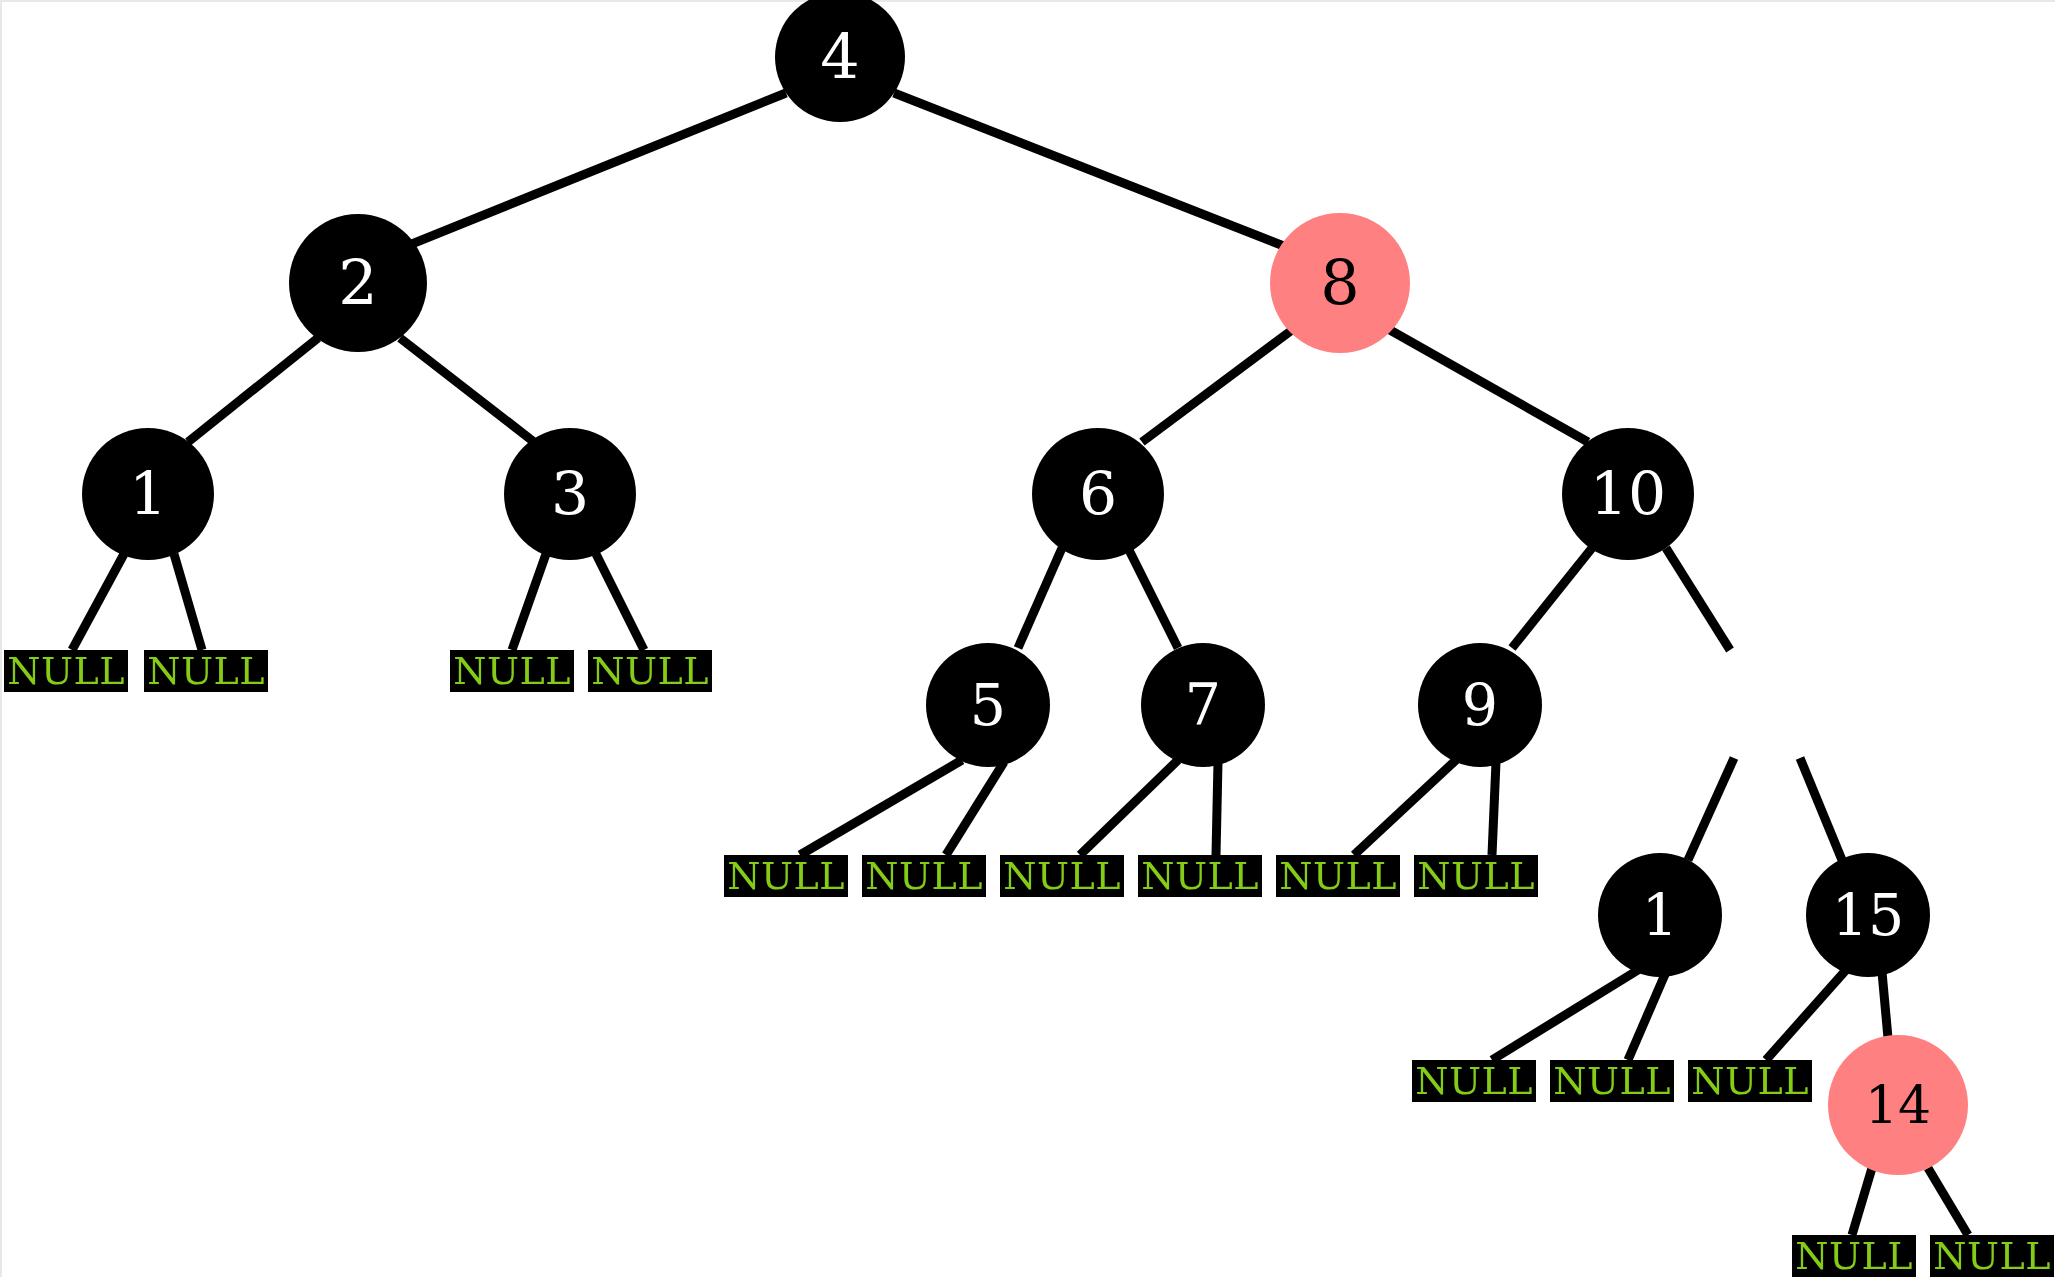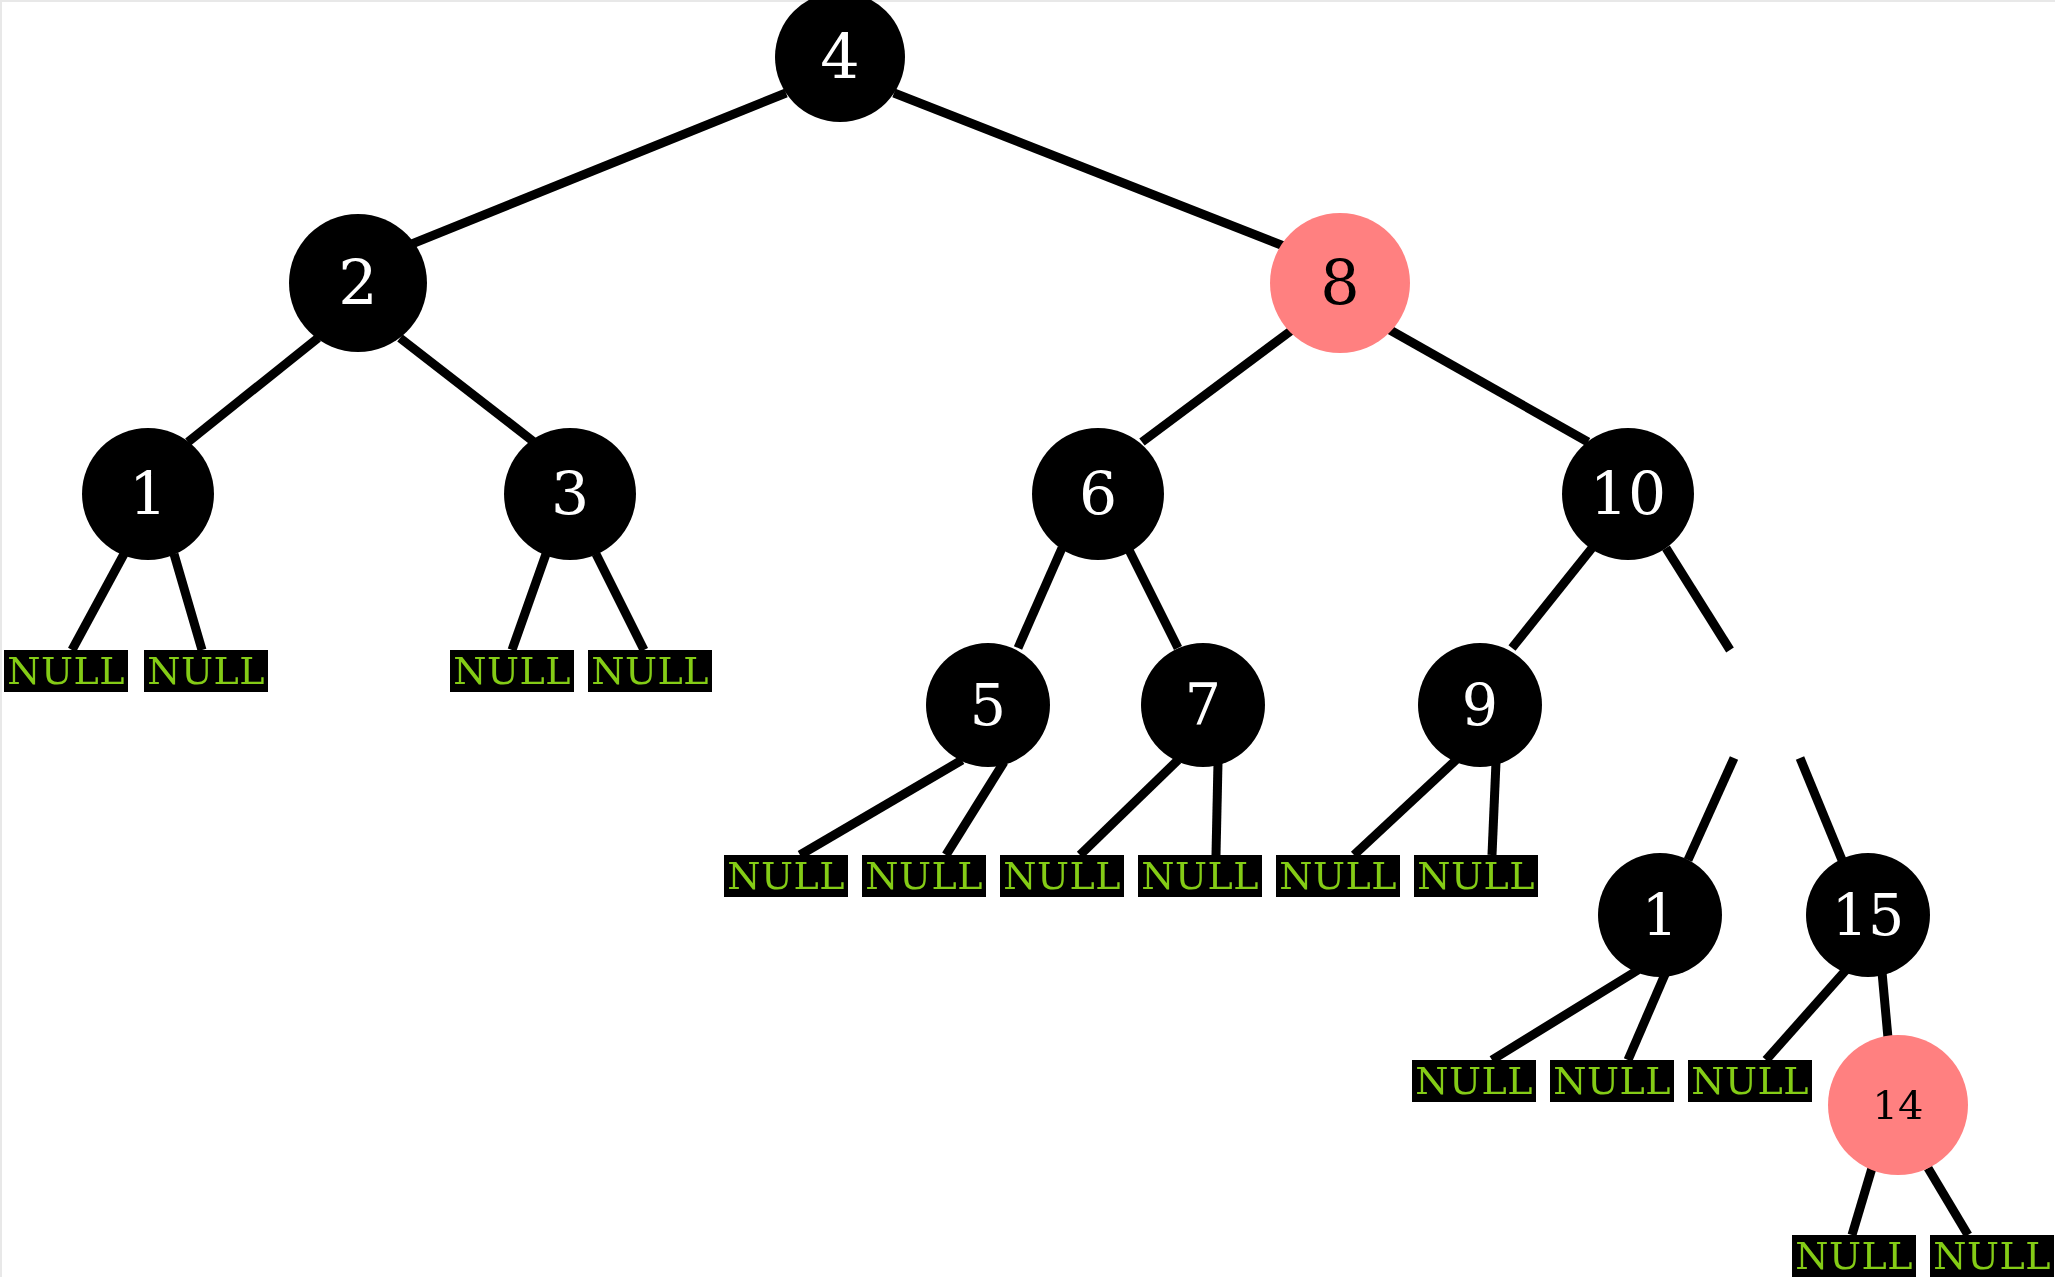--- a/index.html
+++ b/index.html
@@ -123,21 +123,21 @@
       <div class="tree-node red" style="left: 1270px; top: 213px; width: 140px; height: 140px; font-size: 62px;">8</div>
       <div class="tree-node black" style="left: 82px; top: 428px; width: 132px; height: 132px; font-size: 60px;">1</div>
       <div class="tree-node black" style="left: 504px; top: 428px; width: 132px; height: 132px; font-size: 60px;">3</div>
       <div class="tree-node black" style="left: 1032px; top: 428px; width: 132px; height: 132px; font-size: 60px;">6</div>
       <div class="tree-node black" style="left: 1562px; top: 428px; width: 132px; height: 132px; font-size: 60px;">10</div>
       <div class="tree-node black" style="left: 926px; top: 643px; width: 124px; height: 124px; font-size: 57px;">5</div>
       <div class="tree-node black" style="left: 1141px; top: 643px; width: 124px; height: 124px; font-size: 57px;">7</div>
       <div class="tree-node black" style="left: 1418px; top: 643px; width: 124px; height: 124px; font-size: 57px;">9</div>
       <div class="tree-node black" style="left: 1598px; top: 853px; width: 124px; height: 124px; font-size: 57px;">1</div>
       <div class="tree-node black" style="left: 1806px; top: 853px; width: 124px; height: 124px; font-size: 57px;">15</div>
-      <div class="tree-node red" style="left: 1828px; top: 1035px; width: 140px; height: 140px; font-size: 40px;">14</div>
+      <div class="tree-node red" style="left: 1828px; top: 1035px; width: 140px; height: 140px; font-size: 52px;">14</div>
       <div class="null-leaf" style="left: 4px; top: 650px; width: 124px; height: 42px; font-size: 38px;">NULL</div>
       <div class="null-leaf" style="left: 144px; top: 650px; width: 124px; height: 42px; font-size: 38px;">NULL</div>
       <div class="null-leaf" style="left: 450px; top: 650px; width: 124px; height: 42px; font-size: 38px;">NULL</div>
       <div class="null-leaf" style="left: 588px; top: 650px; width: 124px; height: 42px; font-size: 38px;">NULL</div>
       <div class="null-leaf" style="left: 724px; top: 855px; width: 124px; height: 42px; font-size: 38px;">NULL</div>
       <div class="null-leaf" style="left: 862px; top: 855px; width: 124px; height: 42px; font-size: 38px;">NULL</div>
       <div class="null-leaf" style="left: 1000px; top: 855px; width: 124px; height: 42px; font-size: 38px;">NULL</div>
       <div class="null-leaf" style="left: 1138px; top: 855px; width: 124px; height: 42px; font-size: 38px;">NULL</div>
       <div class="null-leaf" style="left: 1276px; top: 855px; width: 124px; height: 42px; font-size: 38px;">NULL</div>
       <div class="null-leaf" style="left: 1414px; top: 855px; width: 124px; height: 42px; font-size: 38px;">NULL</div>

